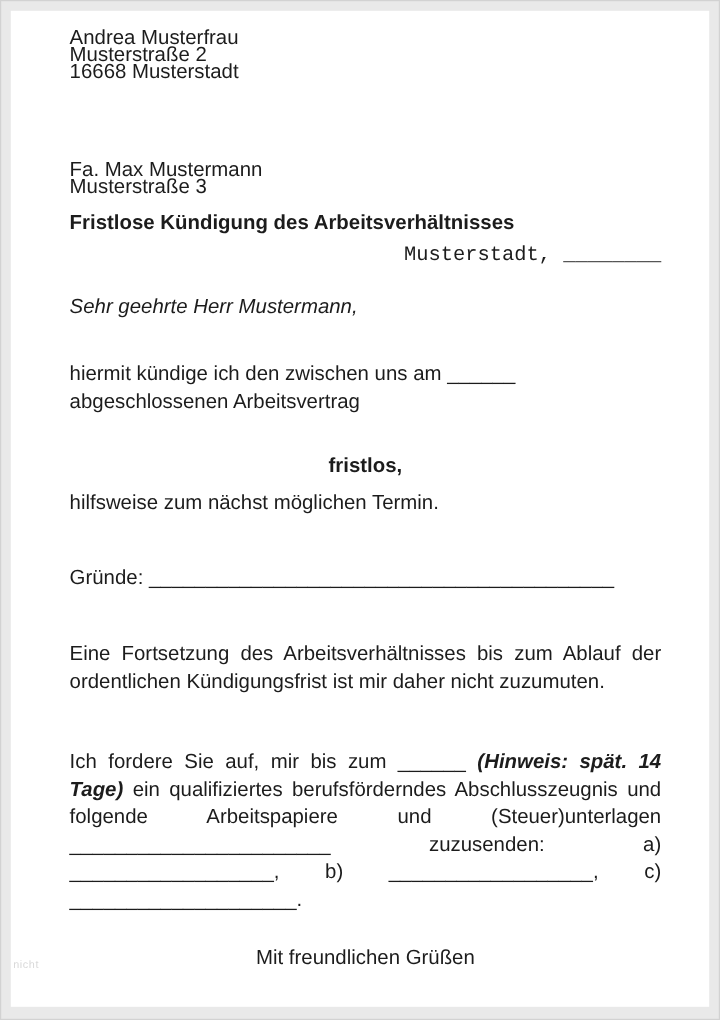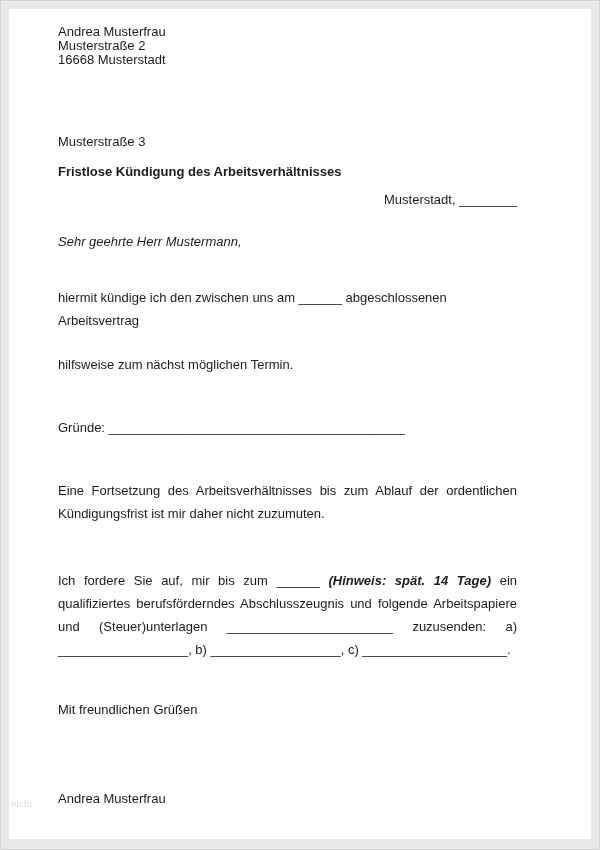--- a/index.html
+++ b/index.html
@@ -16,58 +16,59 @@
     height: 850px;
     padding: 8px 8px 10px 8px;
     background: #e9e9e9;
     border: 1px solid #d2d2d2;
     position: relative;
   }
   .page {
     width: 100%;
     height: 100%;
     background: #ffffff;
-    padding: 16px 74px 20px 49px;
-    font-size: 13px;
+    padding: 16px 40px 20px 49px;
+    font-size: 17px;
     line-height: 14px;
     overflow: hidden;
   }
   .address-block div { line-height: 14px; }
   .recipient-block { margin-top: 68px; }
   .subject {
     margin-top: 16px;
     font-weight: bold;
   }
   .dateline {
     margin-top: 14px;
     text-align: right;
+    font-family: Liberation Mono, monospace;
   }
   .salutation { margin-top: 28px; font-style: italic; }
   .para { margin-top: 36px; line-height: 23px; }
   .para-intro { margin-top: 37px; }
   .para-emphasis {
     margin-top: 30px;
     text-align: center;
     font-weight: bold;
   }
-  .para-fallback { margin-top: 21px; }
+  .para-fallback { margin-top: 8px; }
   .para-reasons { margin-top: 40px; }
   .para-continuation {
     margin-top: 40px;
     text-align: justify;
   }
   .para-demand {
     margin-top: 44px;
     text-align: justify;
   }
   .hint {
     font-weight: bold;
     font-style: italic;
   }
-  .closing { margin-top: 37px; }
+  .closing { margin-top: 25px; text-align: center; }
   .signature { margin-top: 66px; }
   .watermark {
     position: absolute;
     left: 10px;
     bottom: 40px;
     font-size: 9px;
     color: #d9d9d9;
     letter-spacing: 0.5px;
   }
 </style>
@@ -77,31 +78,33 @@
 <div class="frame">
   <div class="page">
 
     <div class="address-block sender-block">
       <div>Andrea Musterfrau</div>
       <div>Musterstraße 2</div>
       <div>16668 Musterstadt</div>
     </div>
 
     <div class="address-block recipient-block">
+      <div>Fa. Max Mustermann</div>
       <div>Musterstraße 3</div>
     </div>
 
     <div class="subject">Fristlose Kündigung des Arbeitsverhältnisses</div>
 
     <div class="dateline">Musterstadt, ________</div>
 
     <div class="salutation">Sehr geehrte Herr Mustermann,</div>
 
     <div class="para para-intro">hiermit kündige ich den zwischen uns am ______ abgeschlossenen Arbeitsvertrag</div>
 
+    <div class="para para-emphasis">fristlos,</div>
 
     <div class="para para-fallback">hilfsweise zum nächst möglichen Termin.</div>
 
     <div class="para para-reasons">
       <span>Gründe: </span><span>_________________________________________</span>
     </div>
 
     <div class="para para-continuation">Eine Fortsetzung des Arbeitsverhältnisses bis zum Ablauf der ordentlichen Kündigungsfrist ist mir daher nicht zuzumuten.</div>
 
     <div class="para para-demand">

